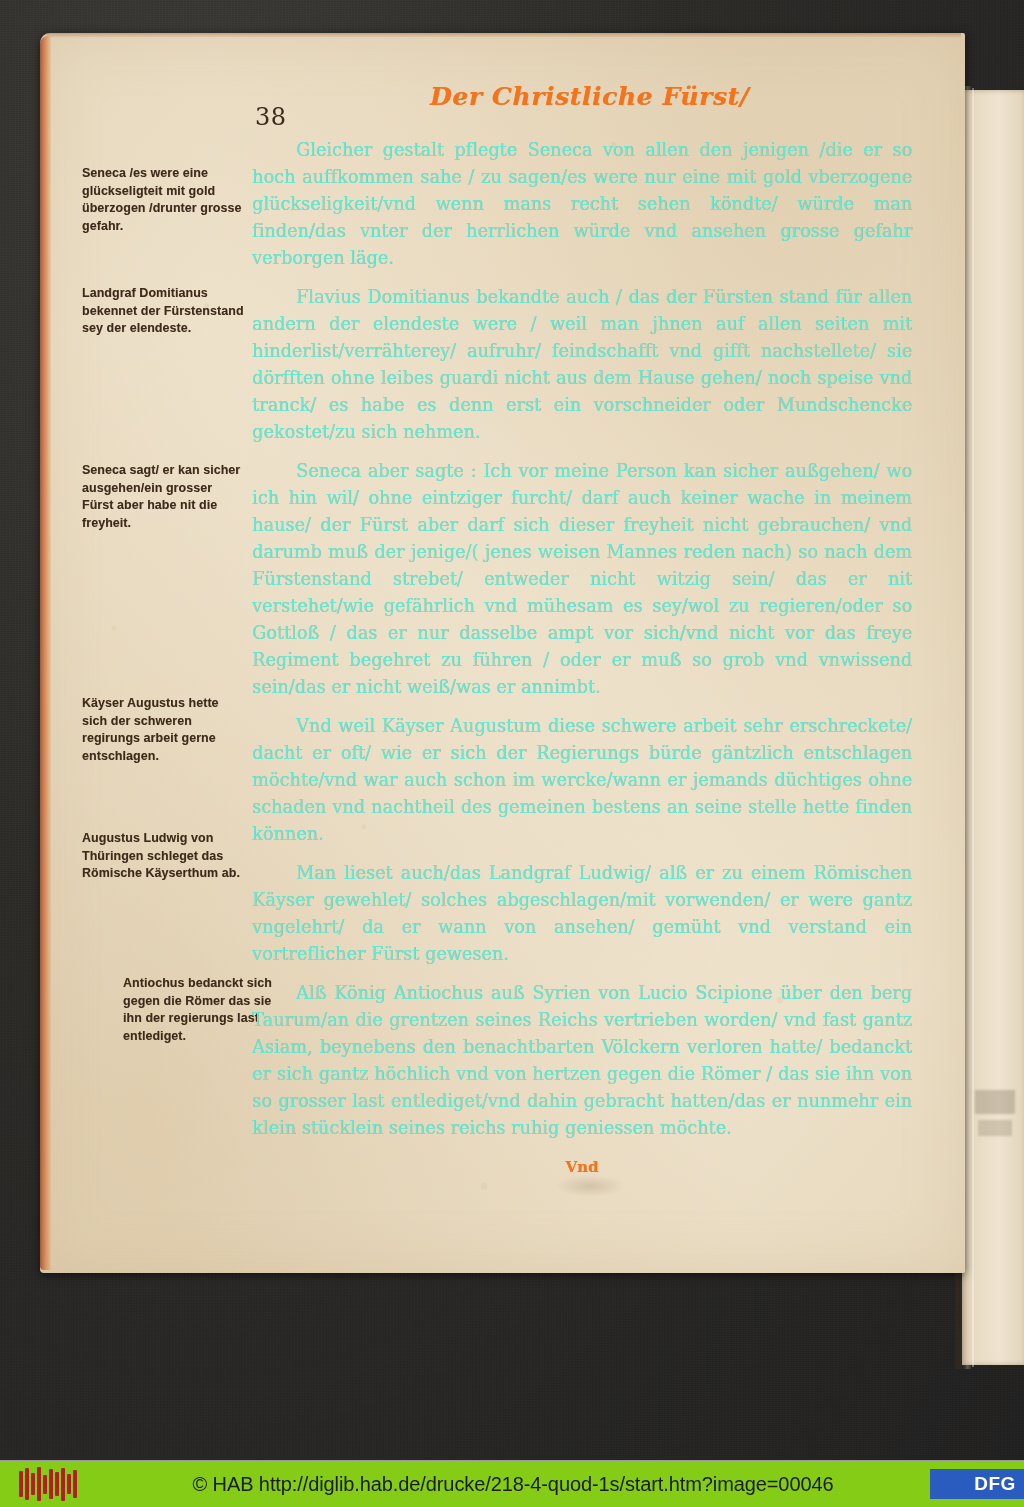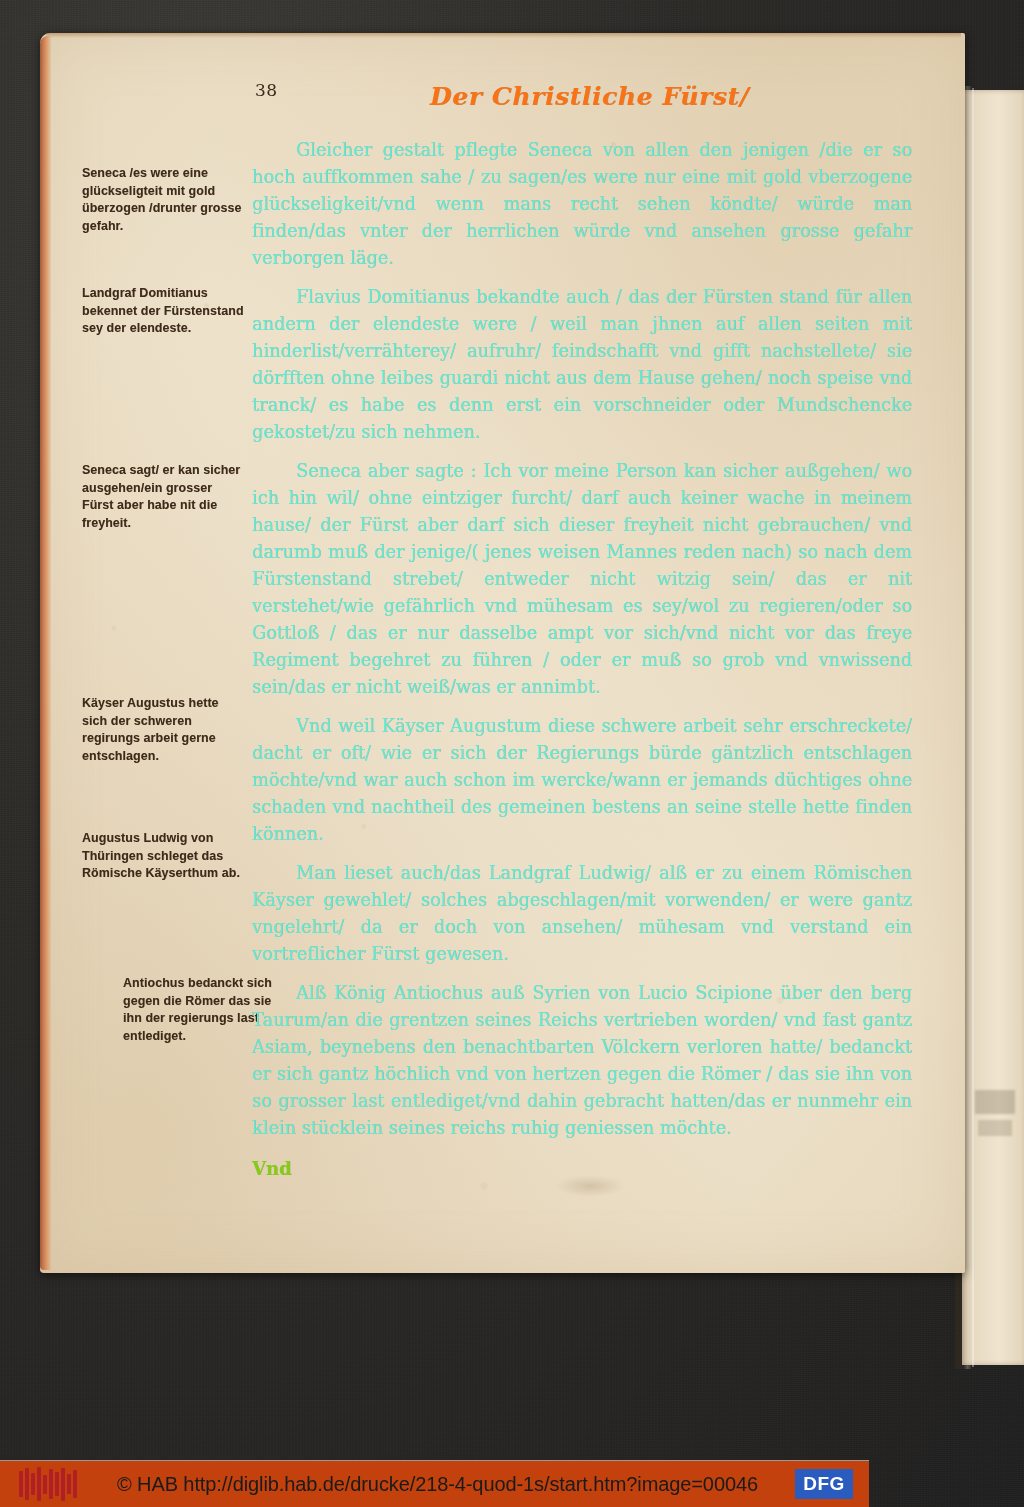--- a/index.html
+++ b/index.html
@@ -113,23 +113,23 @@
   }
 
   
   .sheet-inner{
     position:absolute;
     inset:0;
     padding: 0;
   }
   .folio{
     position:absolute;
-    left: 255px; top: 80px;
-    font-family: "DejaVu Serif", serif;
-    font-size: 17px;
+    left: 255px; top: 103px;
+    font-family: "DejaVu Serif", serif;
+    font-size: 24px;
     color: #3a2a1c;
     letter-spacing: .5px;
   }
   .head-title{
     position:absolute;
     left: 430px; top: 82px;
     font-family: "DejaVu Serif", serif;
     font-size: 25px;
     font-weight: bold;
     font-style: italic;
@@ -171,43 +171,43 @@
     color: #5eead4;
     text-align: justify;
     text-indent: 44px;
     margin: 12px 0 1px 0;
     letter-spacing: .05px;
     text-shadow: .35px .35px 0 rgba(80,52,30,.3);
     font-weight: 500;
   }
   .catchword{
     font-family: "DejaVu Serif", serif;
-    font-size: 18px;
-    color: #84cc16;
-    text-align: left;
+    font-size: 15px;
+    color: #f97316;
+    text-align: center;
     margin-top: 16px;
     font-weight: bold;
     text-shadow: .35px .35px 0 rgba(80,52,30,.3);
   }
 
   
   .blotch{
     position:absolute;
     left: 555px; top: 1175px;
     width: 70px; height: 22px;
     background: radial-gradient(ellipse, rgba(120,95,62,.20), rgba(120,95,62,0) 70%);
   }
 
   
   .footer{
     position:absolute;
     left: 0; bottom: 0;
-    width: 869px;
+    width: 1024px;
     height: 46px;
-    background: #c2410c;
+    background: #84cc16;
     border-top: 1px solid #9a9a9a;
     display:flex;
     align-items:center;
   }
   .hab-logo{
     width: 96px;
     height: 46px;
     display:flex;
     align-items:center;
     justify-content:center;
@@ -234,20 +234,21 @@
     display:flex;
     align-items:center;
     justify-content:center;
   }
   .dfg-box{
     width: 58px; height: 30px;
     background: #2a5bbf;
     display:flex;
     align-items:center;
     justify-content:center;
+    padding-left:36px;
   }
   .dfg-box span{
     font-family: "Liberation Sans", sans-serif;
     font-weight: bold;
     font-size: 19px;
     color: #ffffff;
     letter-spacing: .5px;
   }
 </style>
 </head>
@@ -279,21 +280,21 @@
     <div class="note" style="top:575px;">Käyser Augustus hette sich der schweren regirungs arbeit gerne entschlagen.</div>
     <div class="note" style="top:710px;">Augustus Ludwig von Thüringen schleget das Römische Käyserthum ab.</div>
     <div class="note" style="top:855px;margin-left:41px;">Antiochus bedanckt sich gegen die Römer das sie ihn der regierungs last entlediget.</div>
   </div>
 
   <div class="body-col">
     <p class="para">Gleicher gestalt pflegte Seneca von allen den jenigen /die er so hoch auffkommen sahe / zu sagen/es were nur eine mit gold vberzogene glückseligkeit/vnd wenn mans recht sehen köndte/ würde man finden/das vnter der herrlichen würde vnd ansehen grosse gefahr verborgen läge.</p>
     <p class="para">Flavius Domitianus bekandte auch / das der Fürsten stand für allen andern der elendeste were / weil man jhnen auf allen seiten mit hinderlist/verrähterey/ aufruhr/ feindschafft vnd gifft nachstellete/ sie dörfften ohne leibes guardi nicht aus dem Hause gehen/ noch speise vnd tranck/ es habe es denn erst ein vorschneider oder Mundschencke gekostet/zu sich nehmen.</p>
     <p class="para">Seneca aber sagte : Ich vor meine Person kan sicher außgehen/ wo ich hin wil/ ohne eintziger furcht/ darf auch keiner wache in meinem hause/ der Fürst aber darf sich dieser freyheit nicht gebrauchen/ vnd darumb muß der jenige/( jenes weisen Mannes reden nach) so nach dem Fürstenstand strebet/ entweder nicht witzig sein/ das er nit verstehet/wie gefährlich vnd mühesam es sey/wol zu regieren/oder so Gottloß / das er nur dasselbe ampt vor sich/vnd nicht vor das freye Regiment begehret zu führen / oder er muß so grob vnd vnwissend sein/das er nicht weiß/was er annimbt.</p>
     <p class="para">Vnd weil Käyser Augustum diese schwere arbeit sehr erschreckete/ dacht er oft/ wie er sich der Regierungs bürde gäntzlich entschlagen möchte/vnd war auch schon im wercke/wann er jemands düchtiges ohne schaden vnd nachtheil des gemeinen bestens an seine stelle hette finden können.</p>
-    <p class="para">Man lieset auch/das Landgraf Ludwig/ alß er zu einem Römischen Käyser gewehlet/ solches abgeschlagen/mit vorwenden/ er were gantz vngelehrt/ da er doch von ansehen/ mühesam vnd verstand ein vortreflicher Fürst gewesen.</p>
+    <p class="para">Man lieset auch/das Landgraf Ludwig/ alß er zu einem Römischen Käyser gewehlet/ solches abgeschlagen/mit vorwenden/ er were gantz vngelehrt/ da er wann von ansehen/ gemüht vnd verstand ein vortreflicher Fürst gewesen.</p>
     <p class="para">Alß König Antiochus auß Syrien von Lucio Scipione über den berg Taurum/an die grentzen seines Reichs vertrieben worden/ vnd fast gantz Asiam, beynebens den benachtbarten Völckern verloren hatte/ bedanckt er sich gantz höchlich vnd von hertzen gegen die Römer / das sie ihn von so grosser last entlediget/vnd dahin gebracht hatten/das er nunmehr ein klein stücklein seines reichs ruhig geniessen möchte.</p>
     <div class="catchword">Vnd</div>
   </div>
 
   <div class="blotch"></div>
 
   <div class="footer">
     <div class="hab-logo">
       <i style="height:26px"></i>
         <i style="height:32px"></i>

